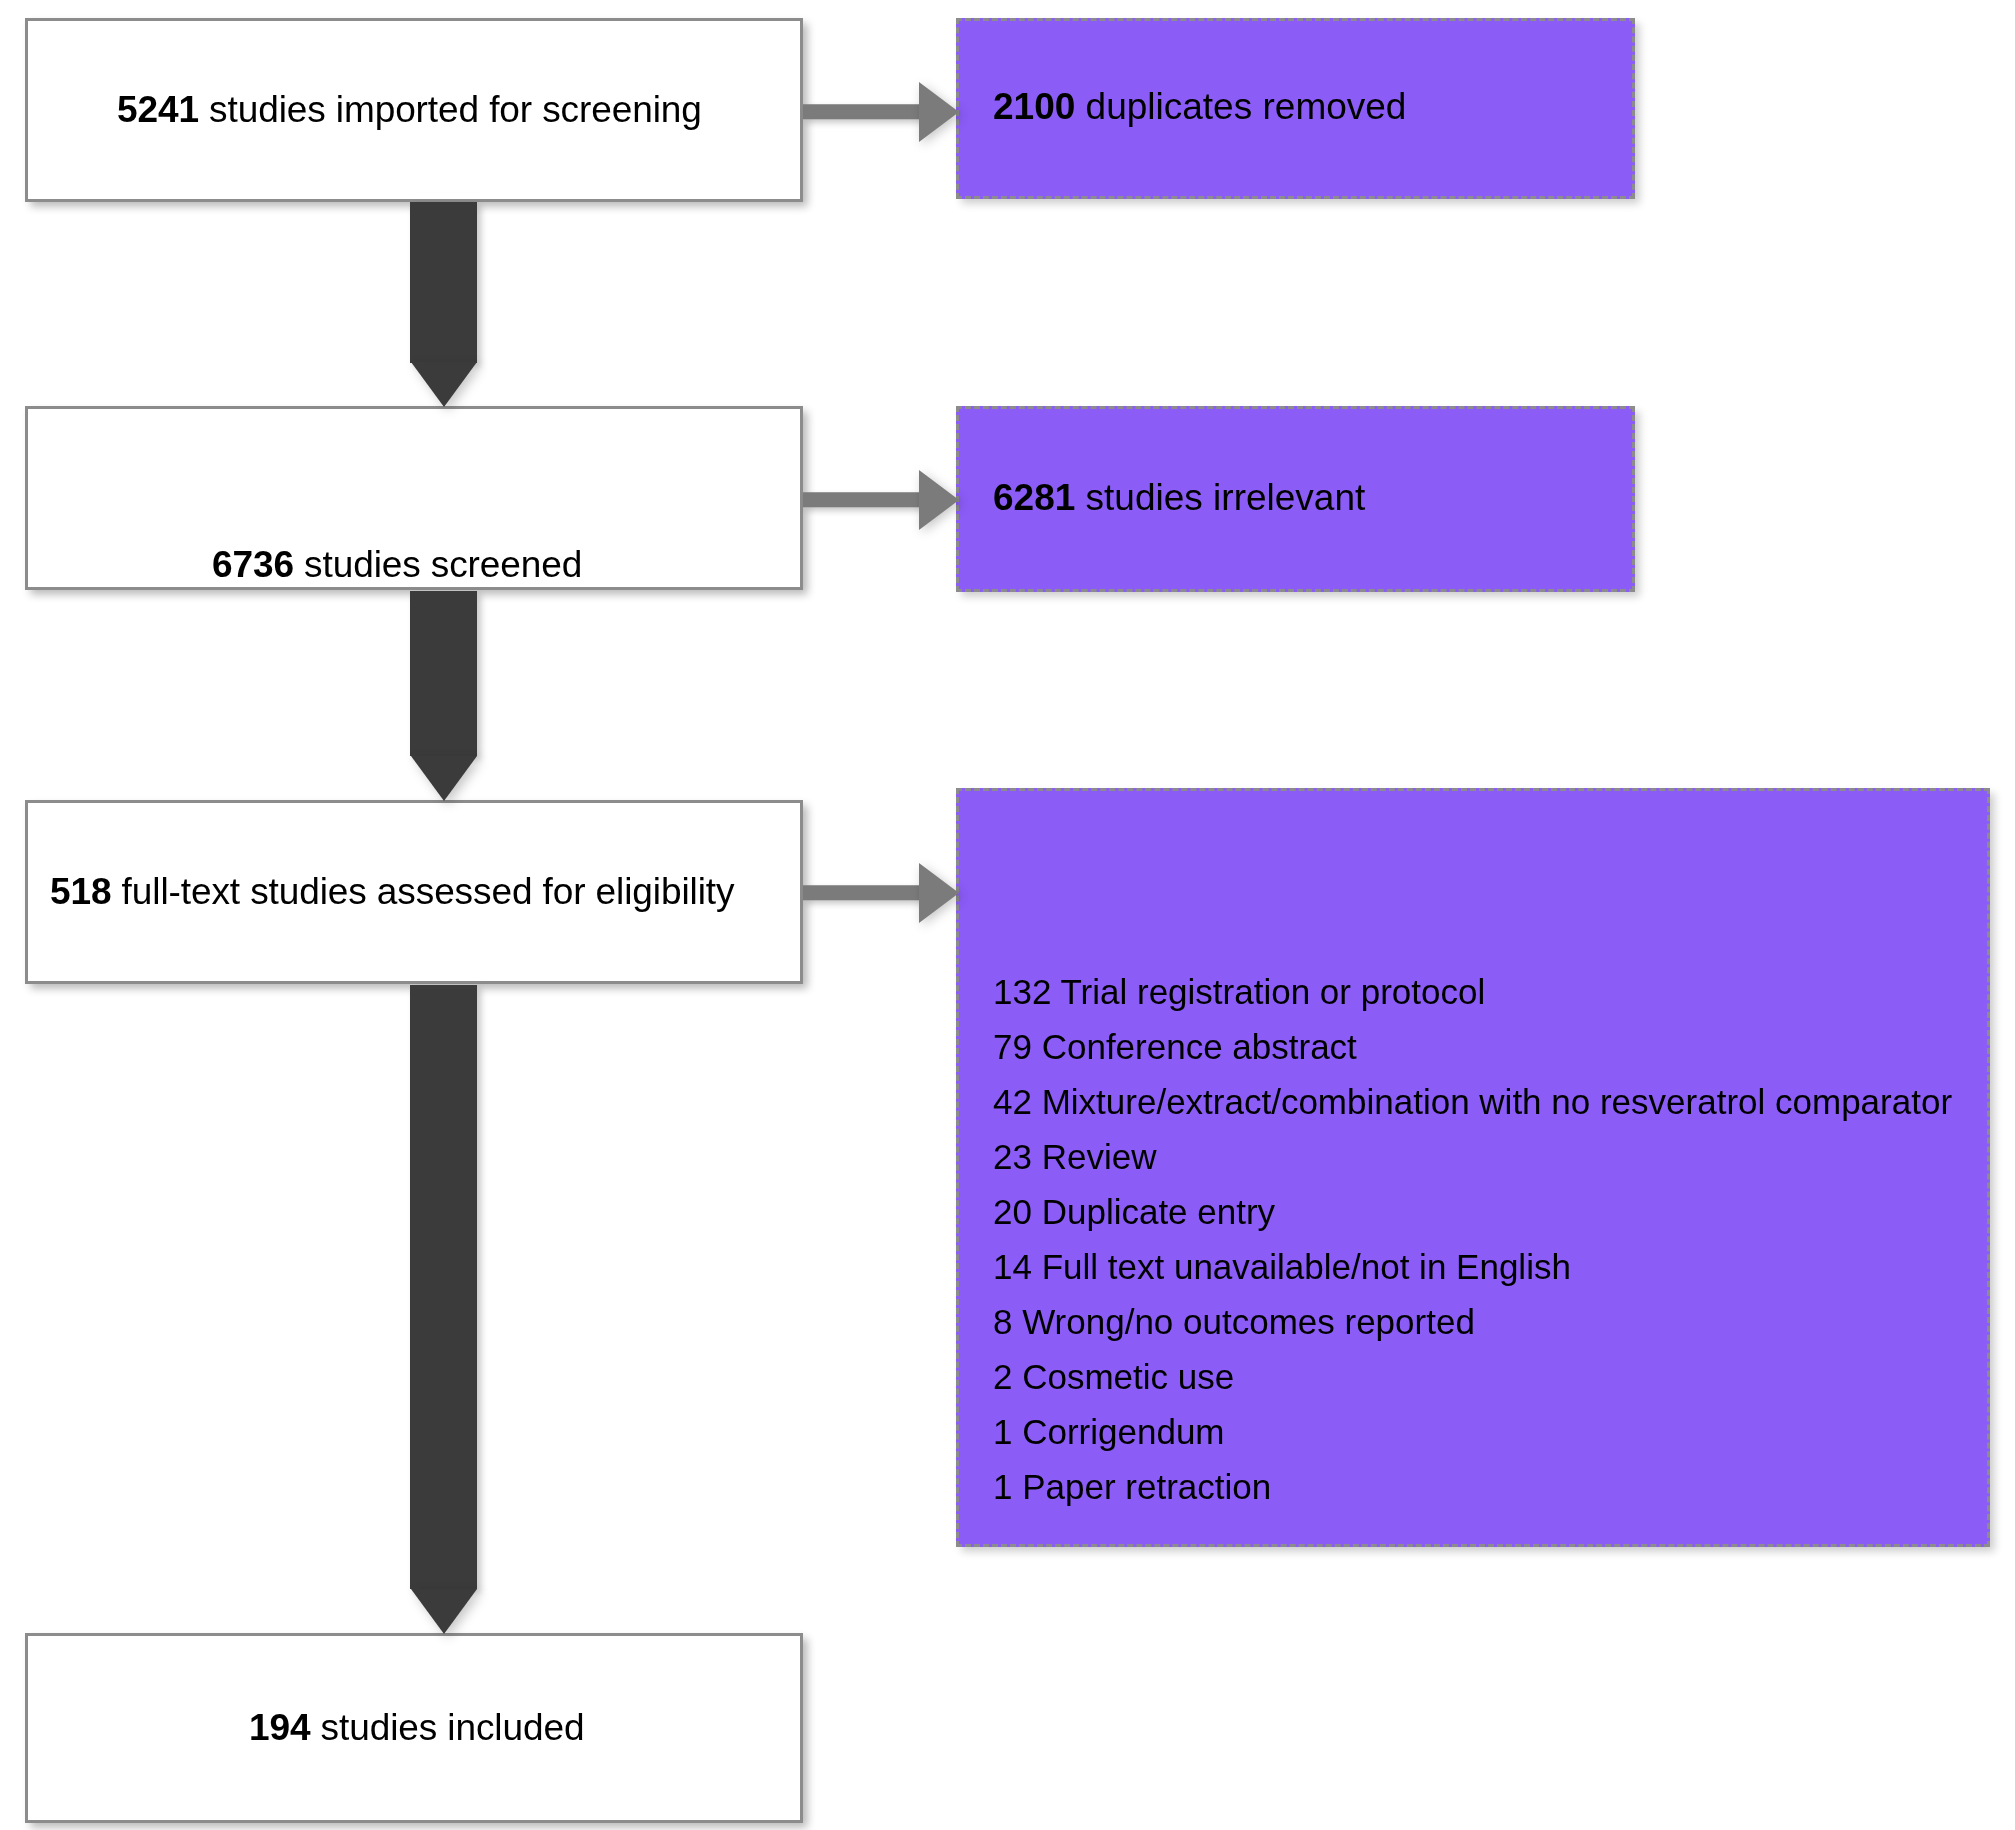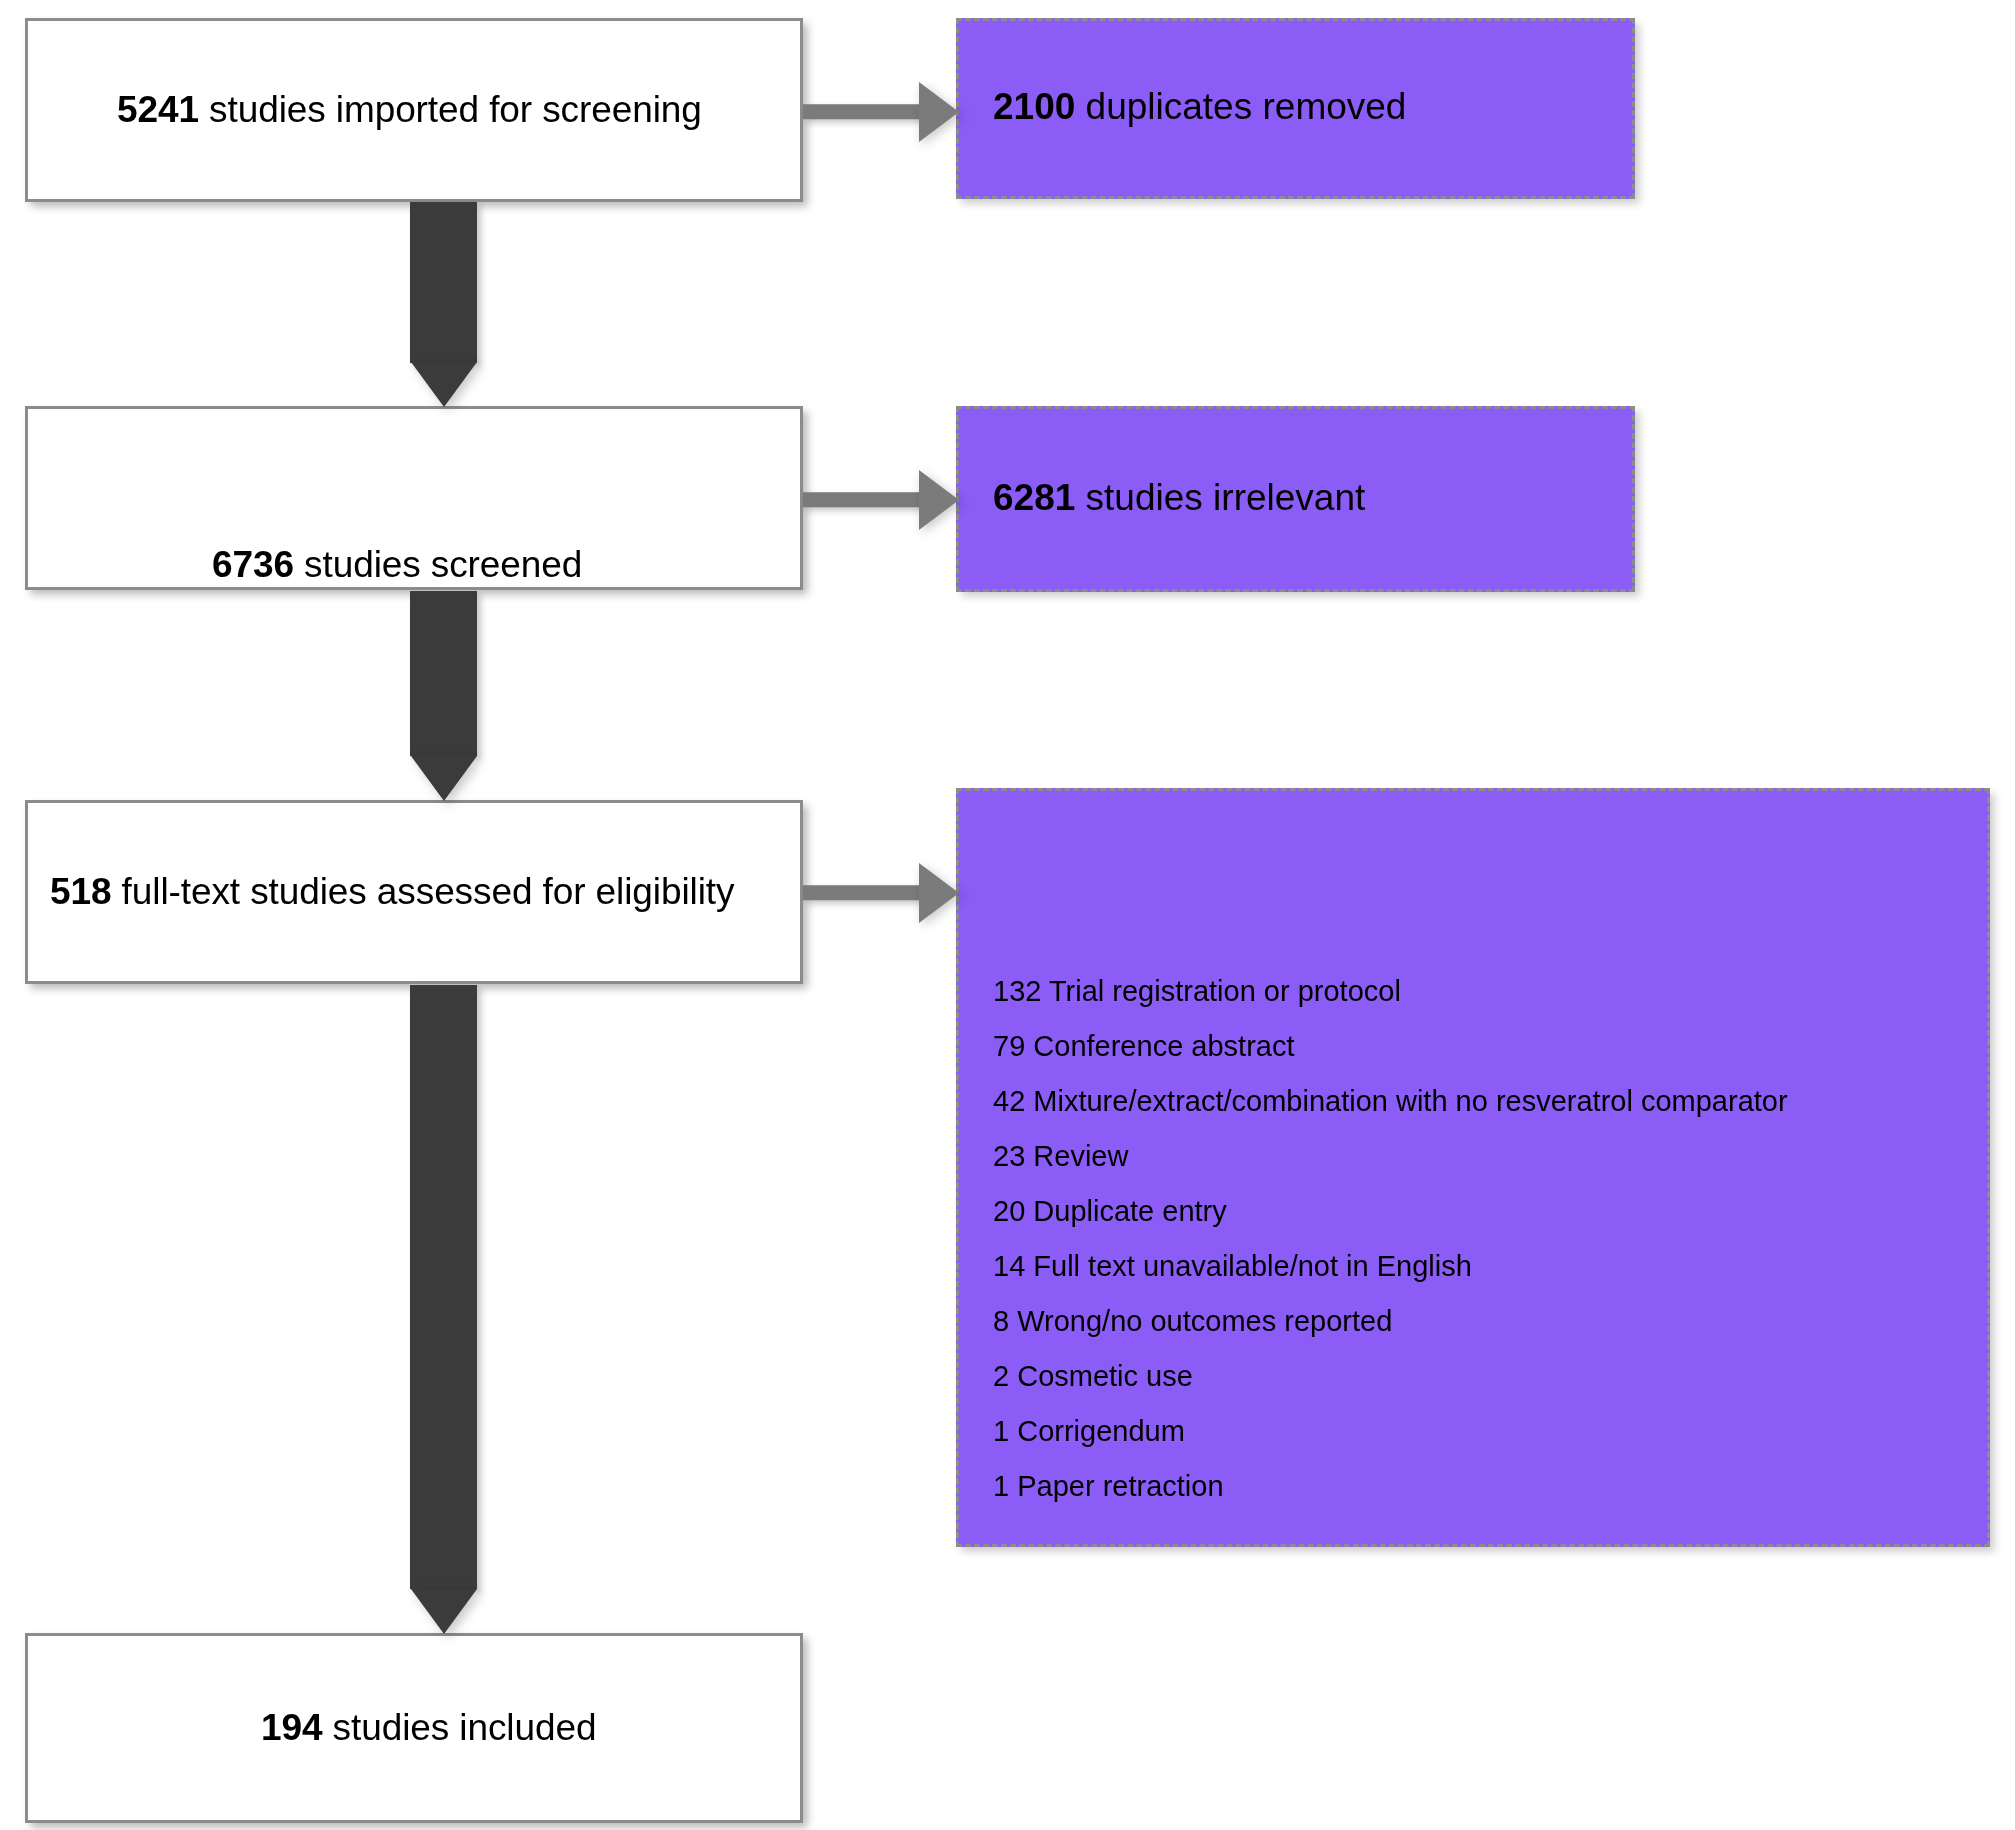--- a/index.html
+++ b/index.html
@@ -32,21 +32,21 @@
   }
   .dbox .hdr{
     position:absolute;
     font-size:37px;line-height:1.15;white-space:nowrap;
   }
   .dbox .hdr b{font-weight:bold;}
 
   
   .reasons{
     position:absolute;left:34px;top:173px;
-    font-size:29px;line-height:55px;
+    font-size:35px;line-height:55px;
   }
   .reasons div{white-space:nowrap;}
   .reasons i{font-style:italic;}
 
   
   
   .varrow{position:absolute;}
   .varrow .shaft{
     position:absolute;left:0;top:0;width:100%;background:#3b3b3b;
     box-shadow:4.2px 4.2px 6.5px rgba(0,0,0,0.22);
@@ -73,21 +73,21 @@
     border-top:30px solid transparent;
     border-bottom:30px solid transparent;
     border-left:40px solid #7b7b7b;
     filter:drop-shadow(3.6px 3.6px 5.4px rgba(0,0,0,0.22));
   }
 
   
   #box-imported  {left:25px;  top:18px;   width:778px; height:184px;}
   #box-screened  {left:25px;  top:406px;  width:778px; height:184px;align-items:flex-end;}
   #box-fulltext  {left:25px;  top:800px; width:778px; height:184px;}
-  #box-included  {left:25px;  top:1633px; width:778px; height:190px;padding-left:12px;}
+  #box-included  {left:25px;  top:1633px; width:778px; height:190px;}
 
   #box-imported .txt{padding-left:89px;}
   #box-screened .txt{padding-left:184px;}
   #box-fulltext .txt{padding-left:22px;}
   #box-included .txt{padding-left:221px;}
 
   #dbox-duplicates{left:956px; top:18px;  width:679px; height:181px;}
   #dbox-irrelevant{left:956px; top:406px; width:679px; height:186px;}
   #dbox-excluded  {left:956px; top:788px;width:1034px; height:759px;}
 

